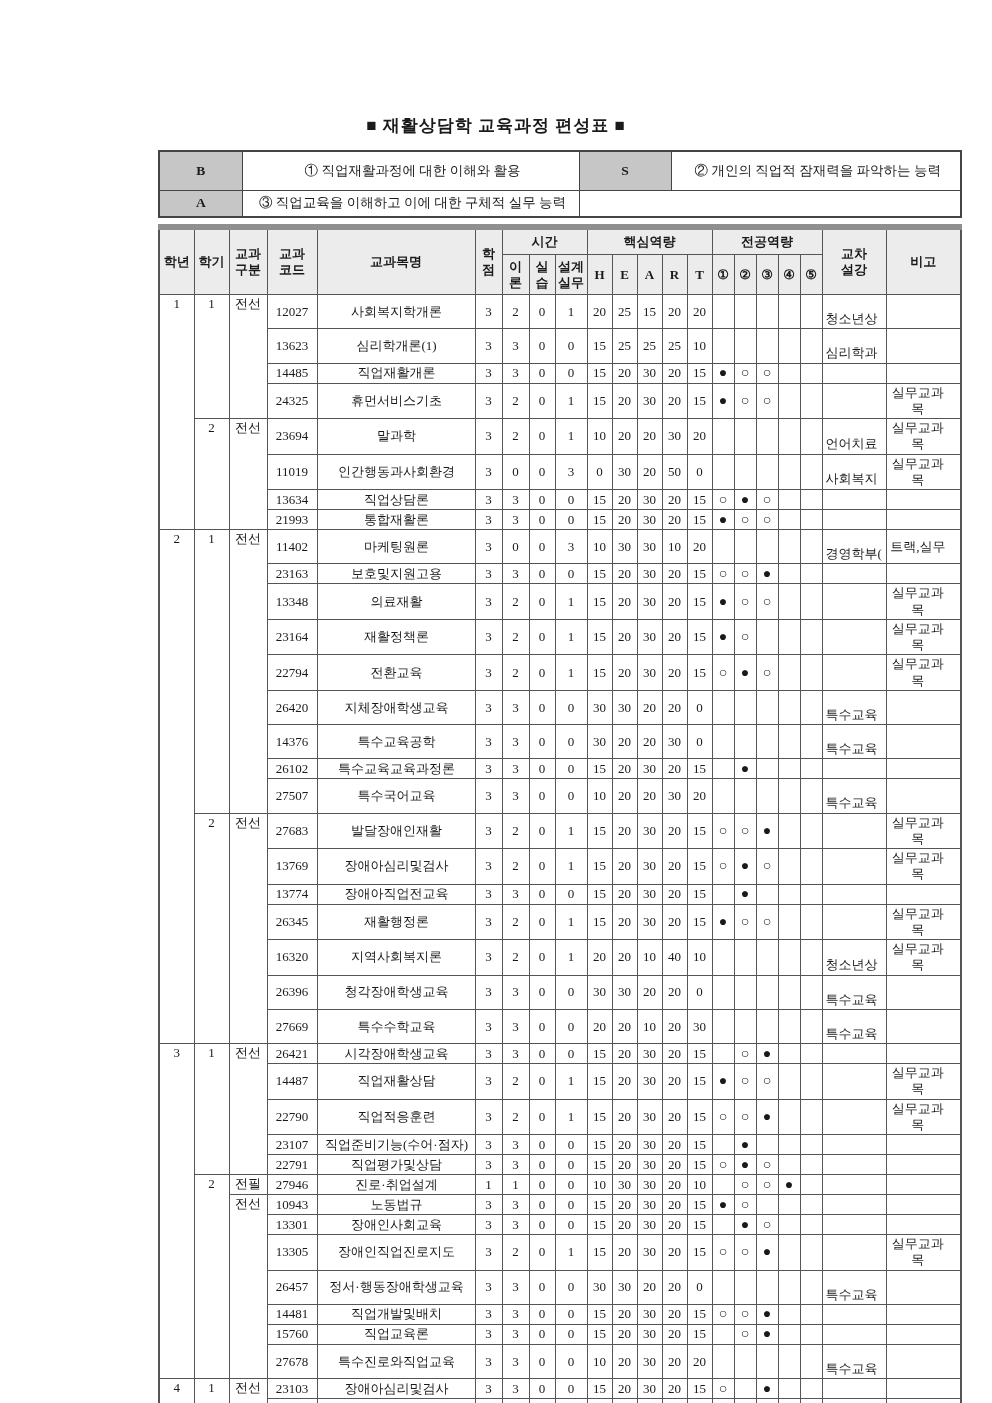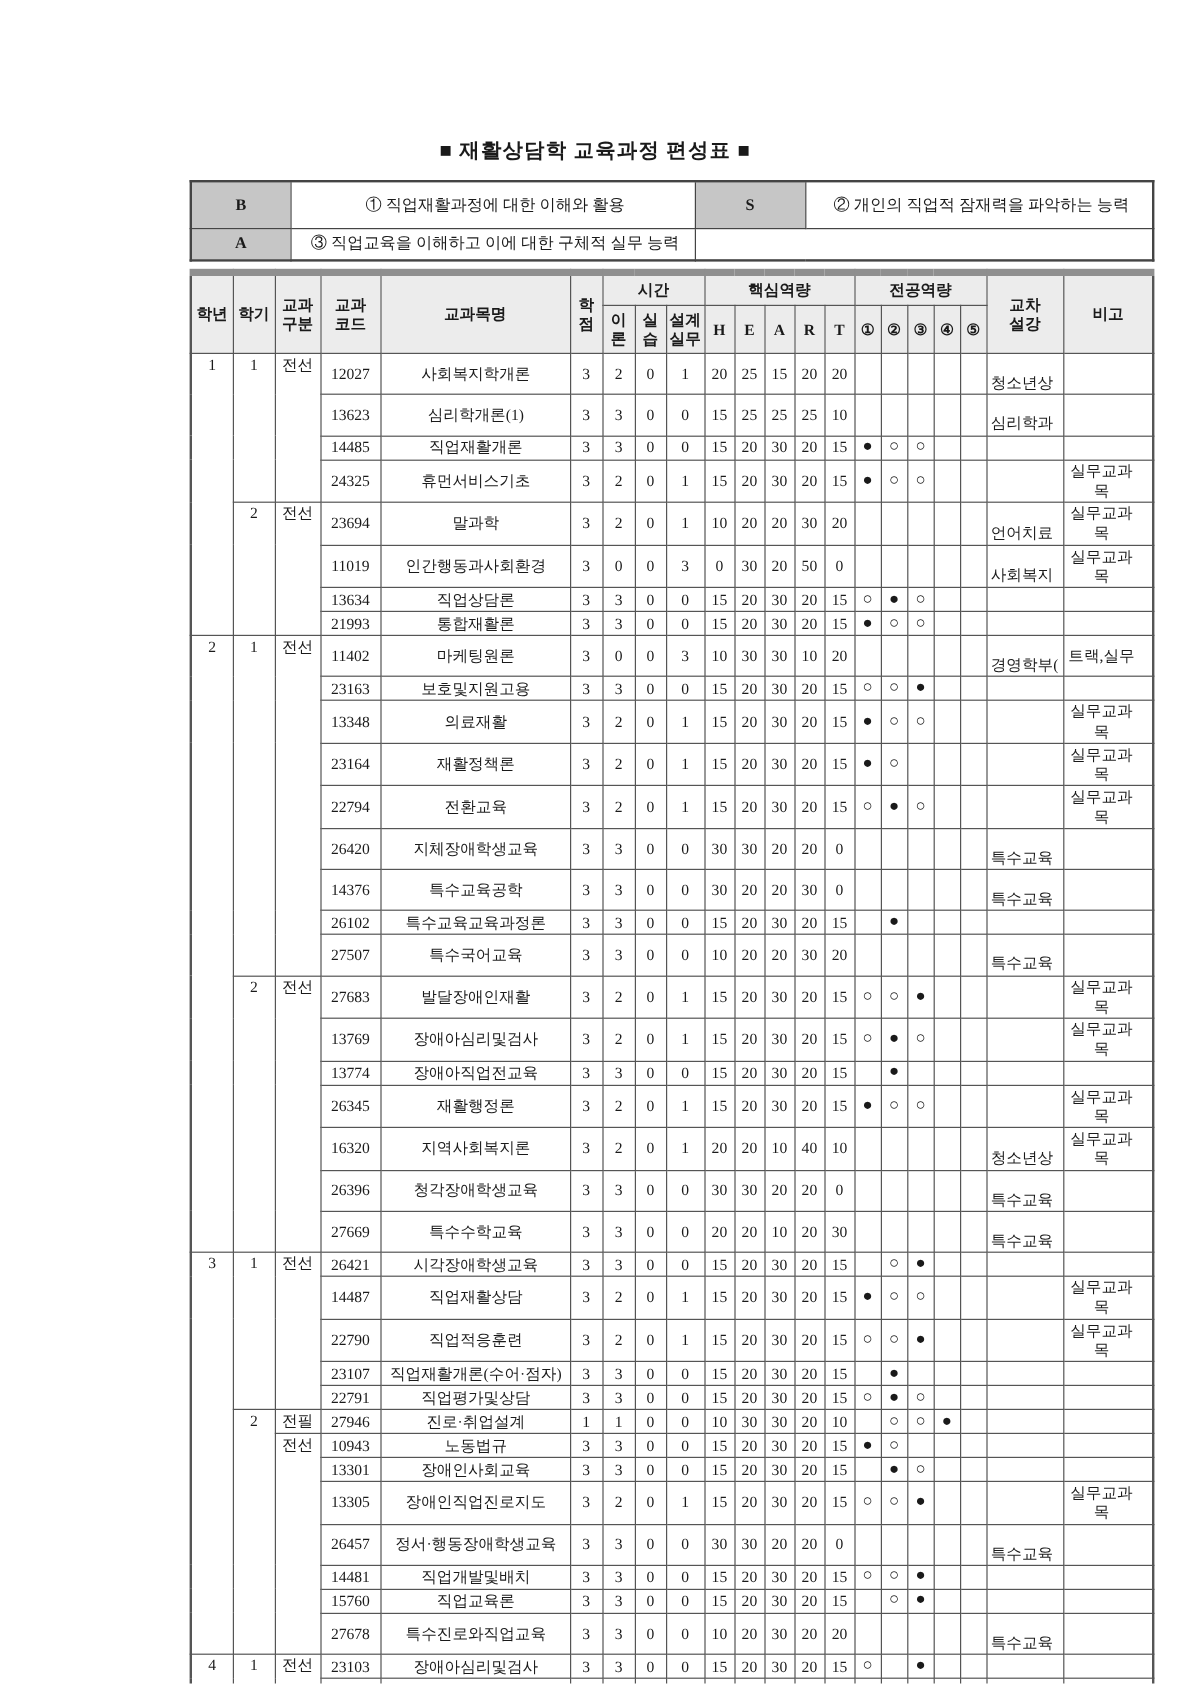--- a/index.html
+++ b/index.html
@@ -693,21 +693,21 @@
           <td class="c circle">○</td>
           <td class="c circle">○</td>
           <td class="c circle">●</td>
           <td class="c circle"></td>
           <td class="c circle"></td>
           <td class="cross"></td>
           <td class="note">실무교과목</td>
         </tr>
         <tr>
           <td class="c">23107</td>
-          <td class="name">직업재활개론(수어·점자)</td>
+          <td class="name">직업준비기능(수어·점자)</td>
           <td class="c">3</td>
           <td class="c">3</td>
           <td class="c">0</td>
           <td class="c">0</td>
           <td class="c">15</td>
           <td class="c">20</td>
           <td class="c">30</td>
           <td class="c">20</td>
           <td class="c">15</td>
           <td class="c circle"></td>

